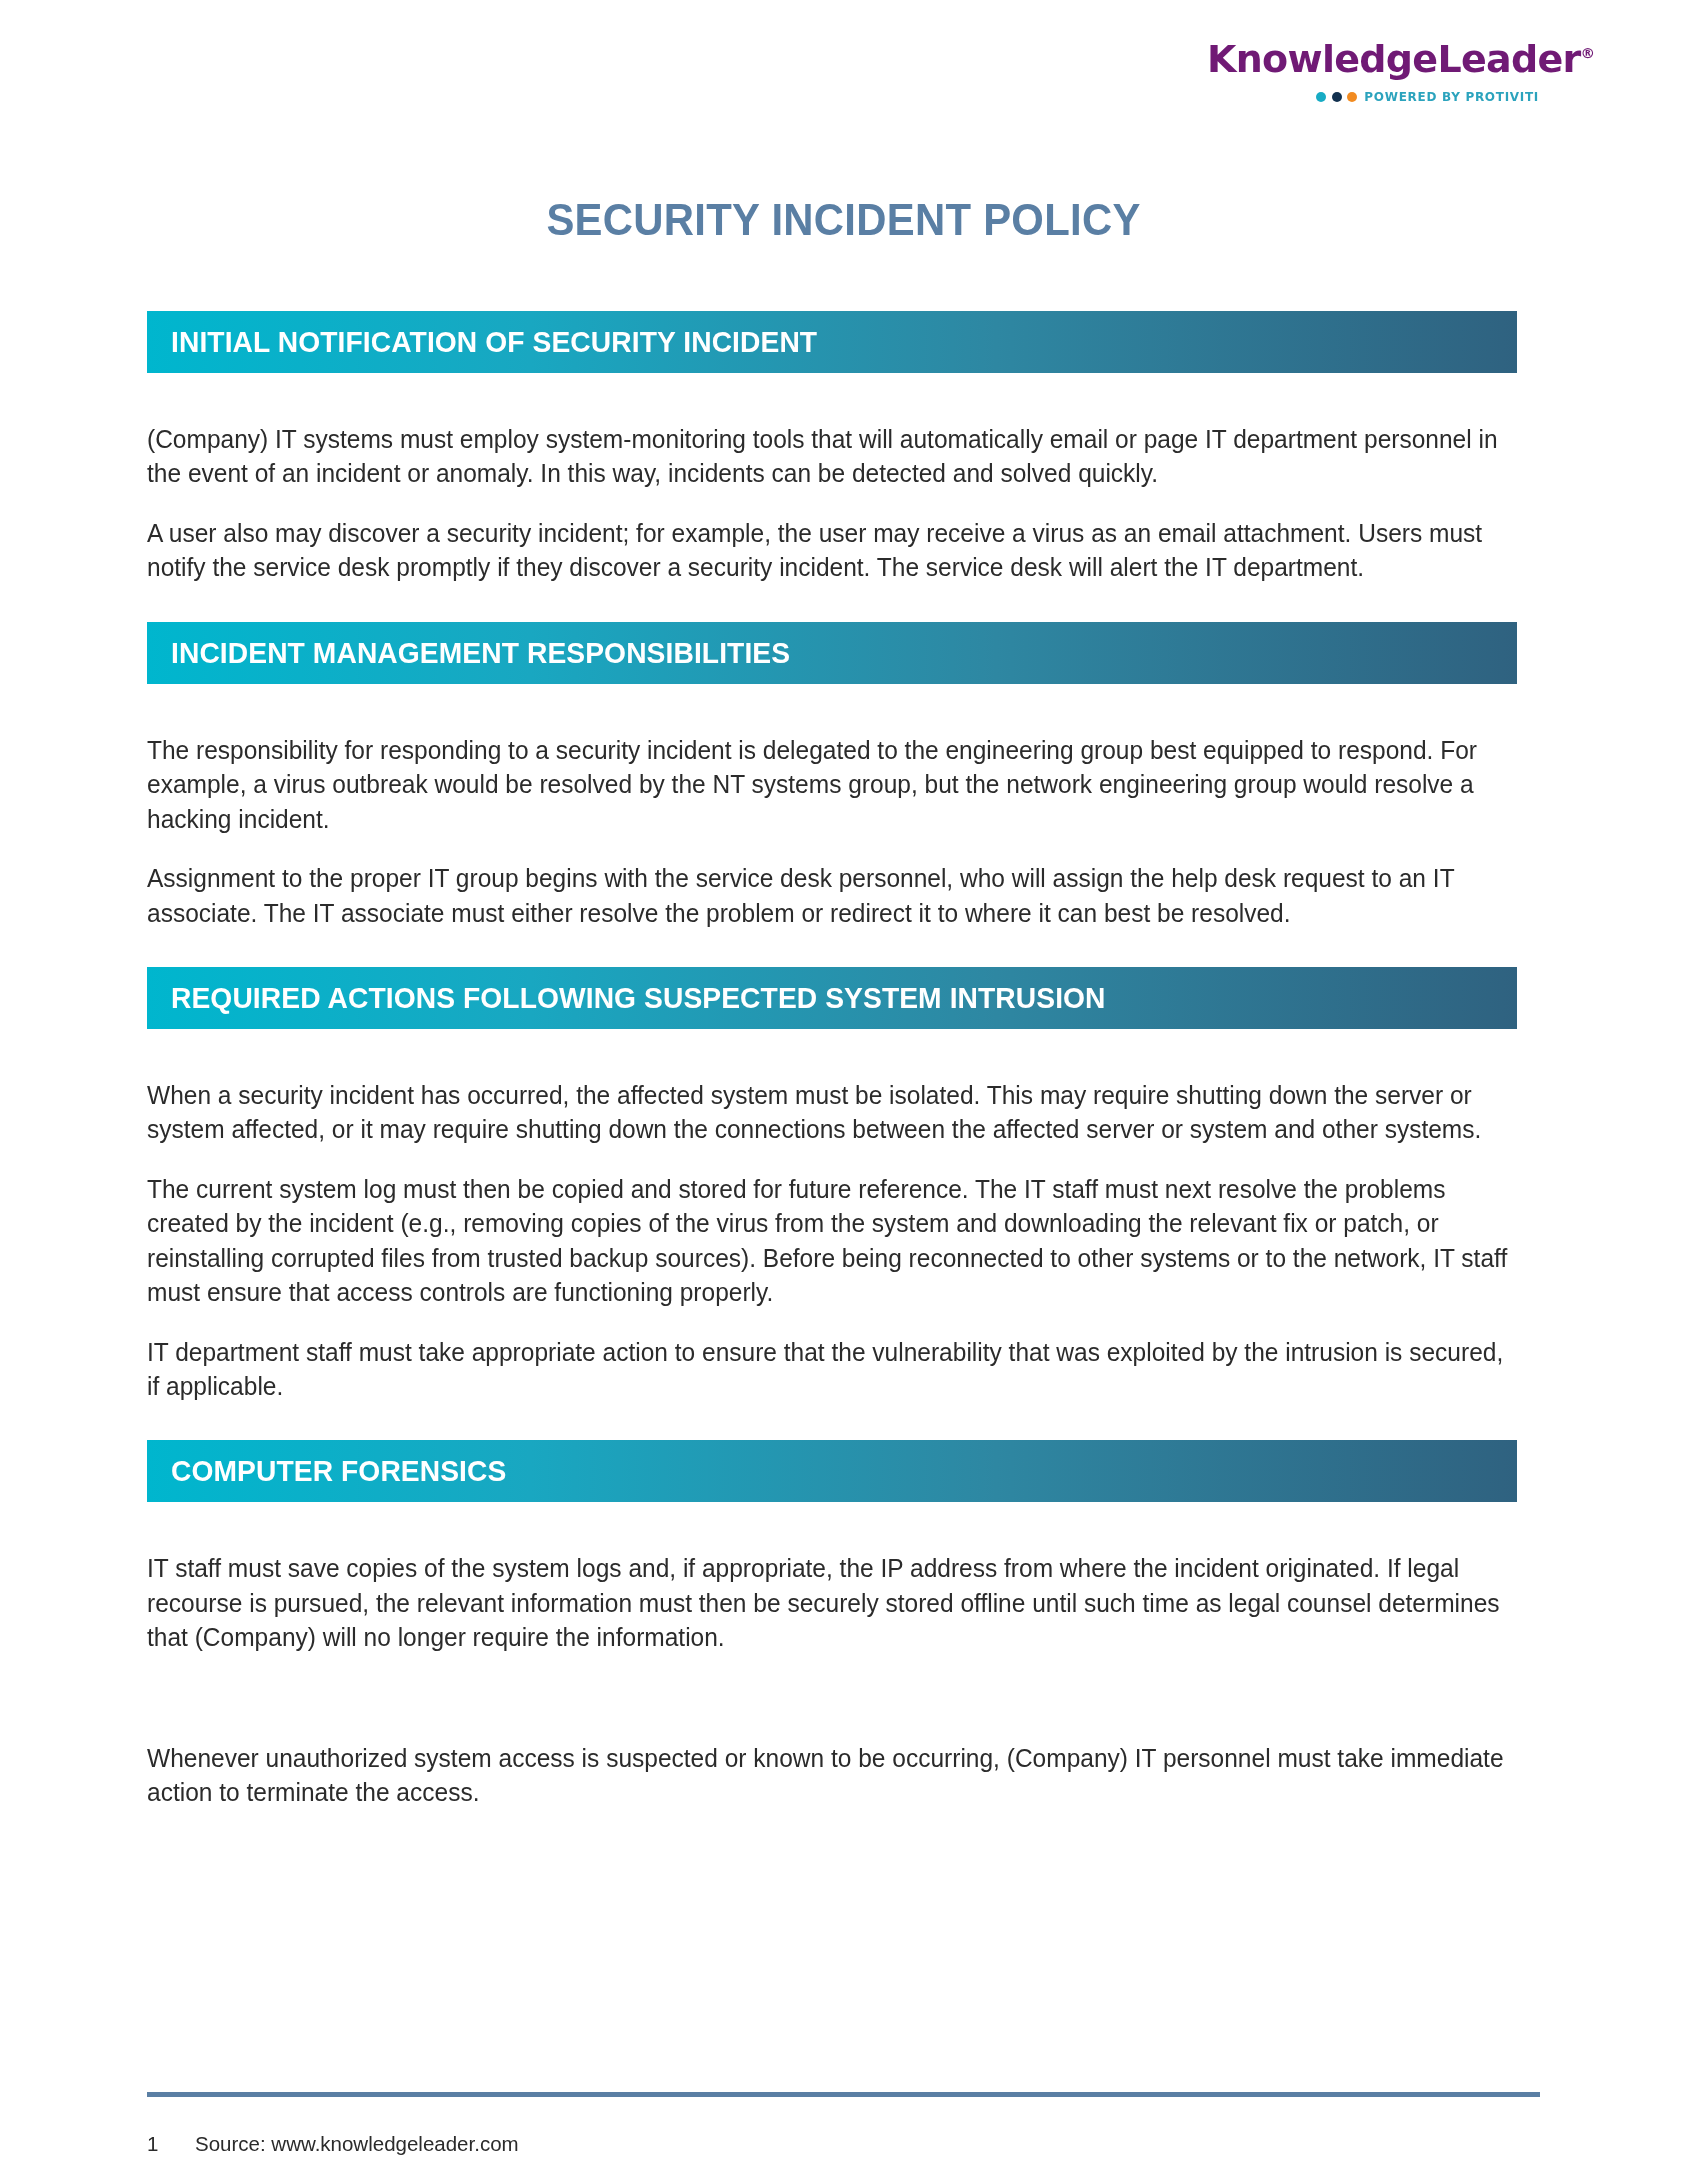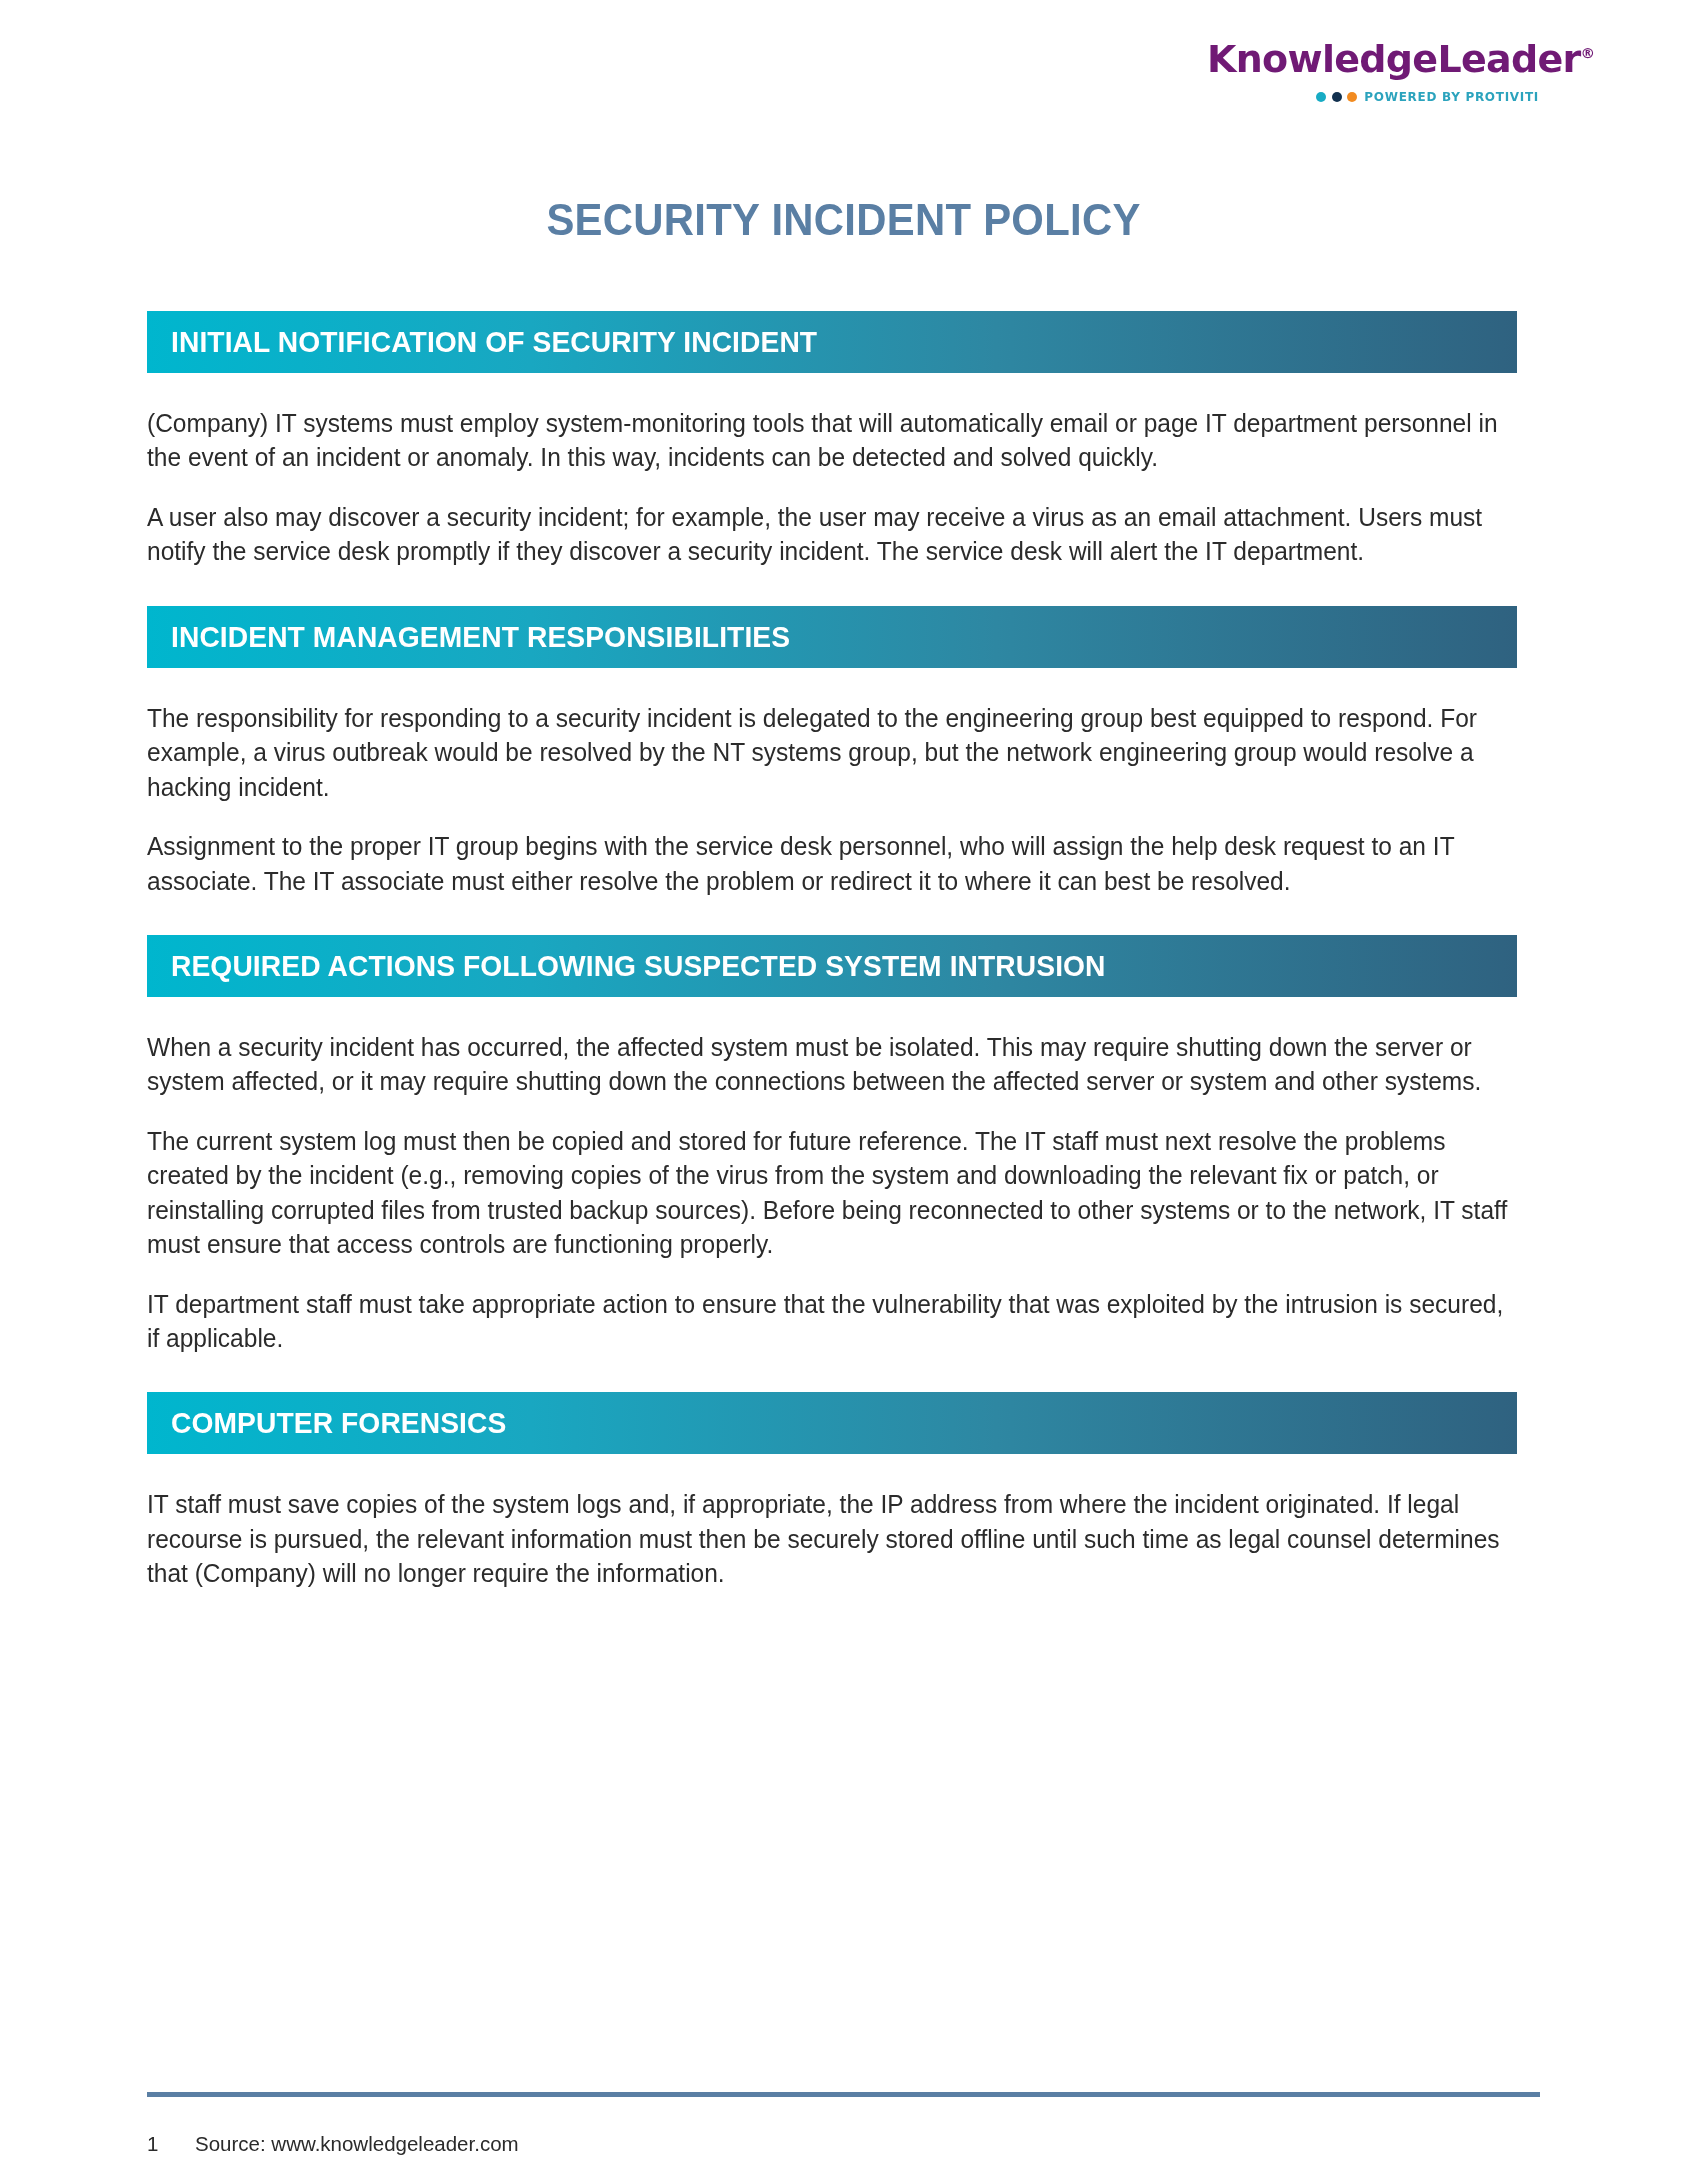--- a/index.html
+++ b/index.html
@@ -115,21 +115,21 @@
     color: #ffffff;
     letter-spacing: 0.1px;
     margin-left: 24px;
     transform: scaleX(0.94);
     transform-origin: left center;
     white-space: nowrap;
   }
 
   .section-body {
     padding: 0 4px 0 0;
-    margin-top: 33px;
+    margin-top: 49px;
   }
   .section-body p {
     font-family: "Liberation Sans", sans-serif;
     font-size: 26.5px;
     line-height: 1.30;
     color: #2b2b2b;
     margin: 0 0 25px 0;
     transform: scaleX(0.925);
     transform-origin: left top;
     width: 108%;
@@ -219,20 +219,23 @@
       <div class="section-bar">
         <div class="section-bar-title">COMPUTER FORENSICS</div>
       </div>
       <div class="section-body">
         <p>IT staff must save copies of the system logs and, if appropriate, the IP address from where the incident originated. If legal recourse is pursued, the relevant information must then be securely stored offline until such time as legal counsel determines that (Company) will no longer require the information.</p>
       </div>
       <div class="gap-after-body"></div>
     </div>
 
     <div class="section">
+      <div class="section-body">
+        <p>Whenever unauthorized system access is suspected or known to be occurring,  (Company) IT personnel must take immediate action to terminate the access.</p>
+      </div>
     </div>
 
   </div>
 
   <div class="footer-rule"></div>
   <div class="footer-line">
     <span class="footer-pageno">1</span>
     <span class="footer-source">Source: www.knowledgeleader.com</span>
   </div>
 

